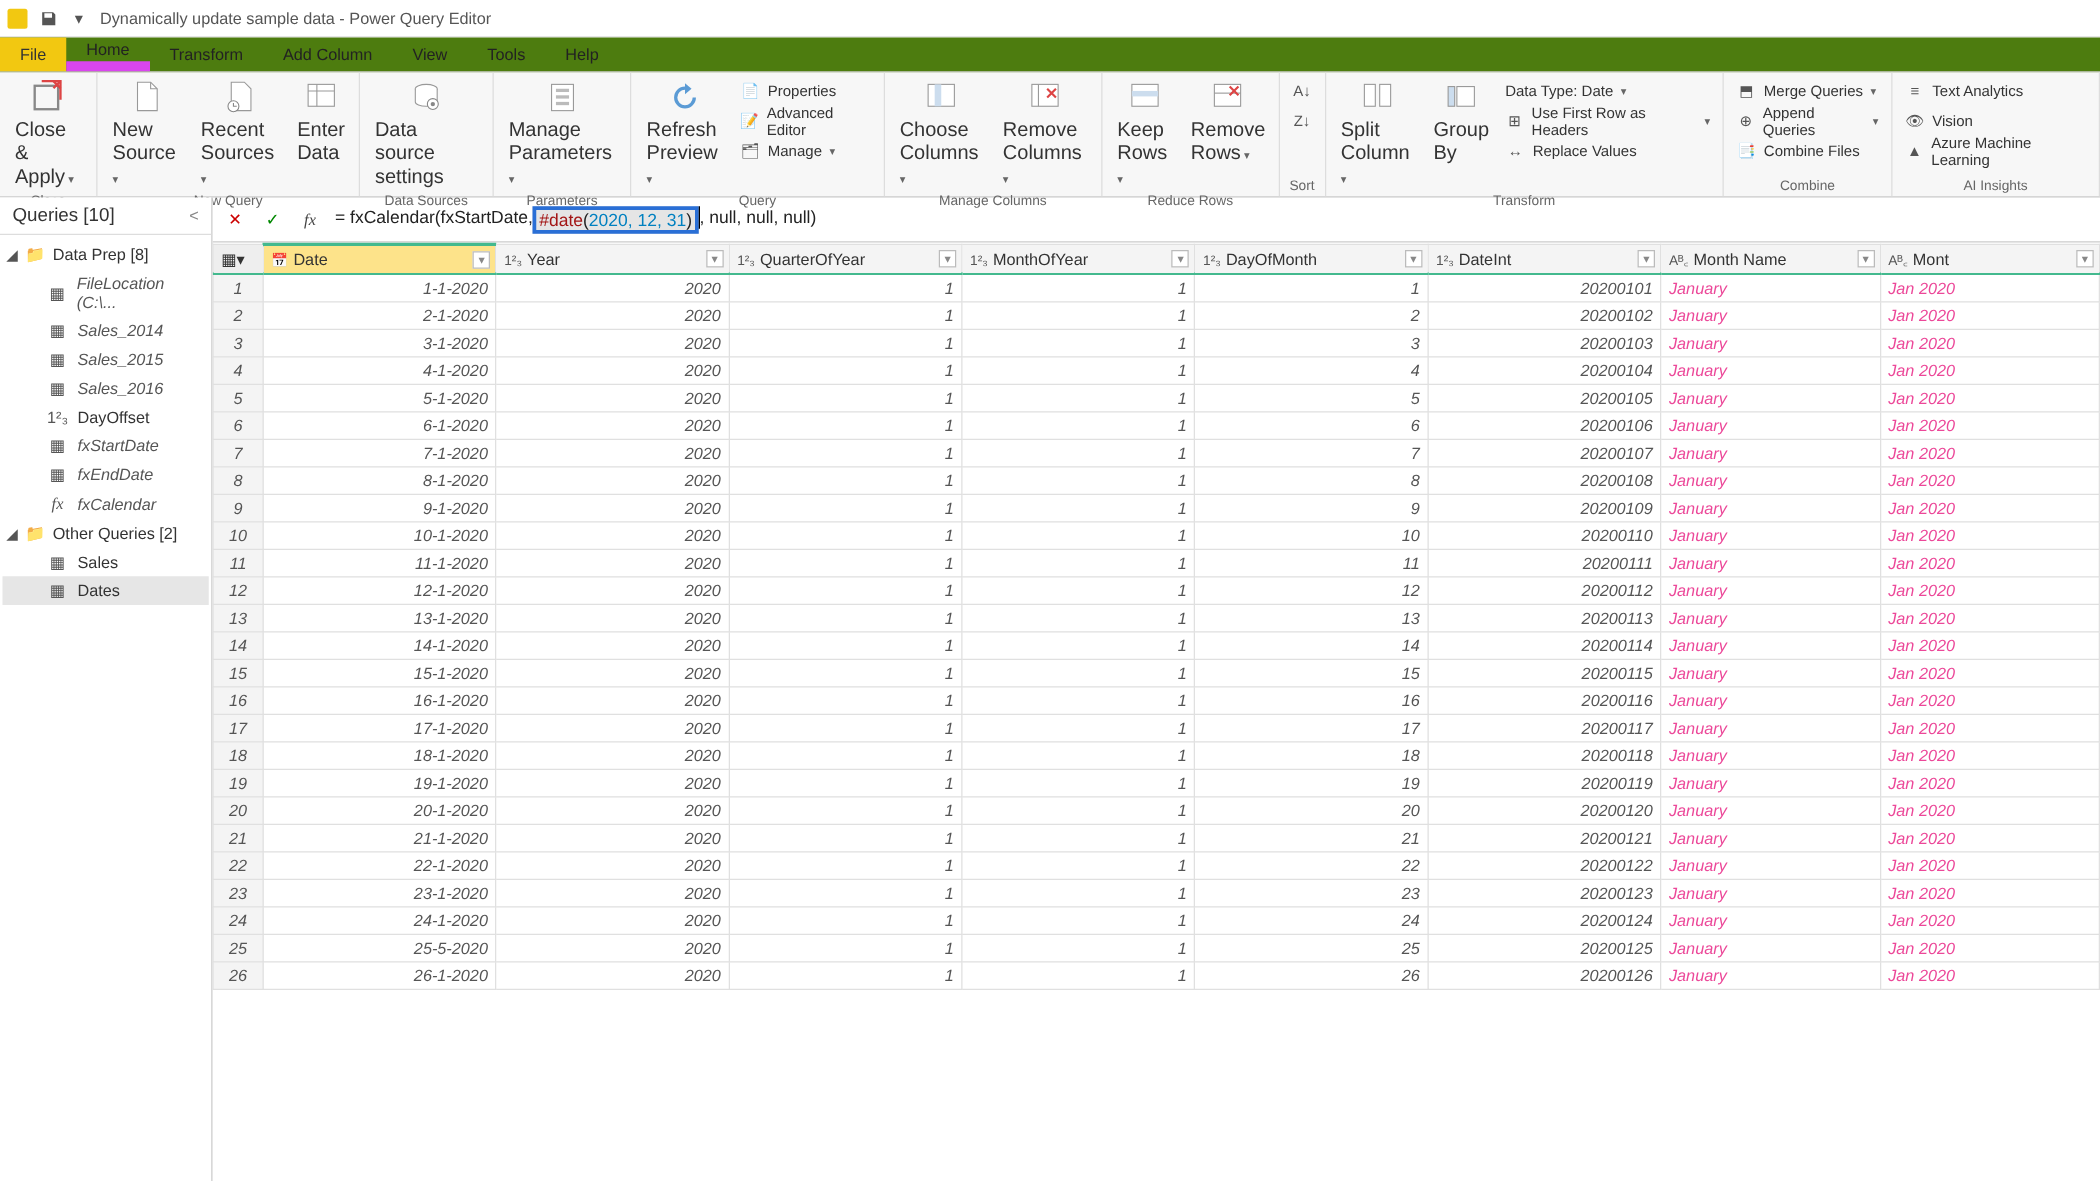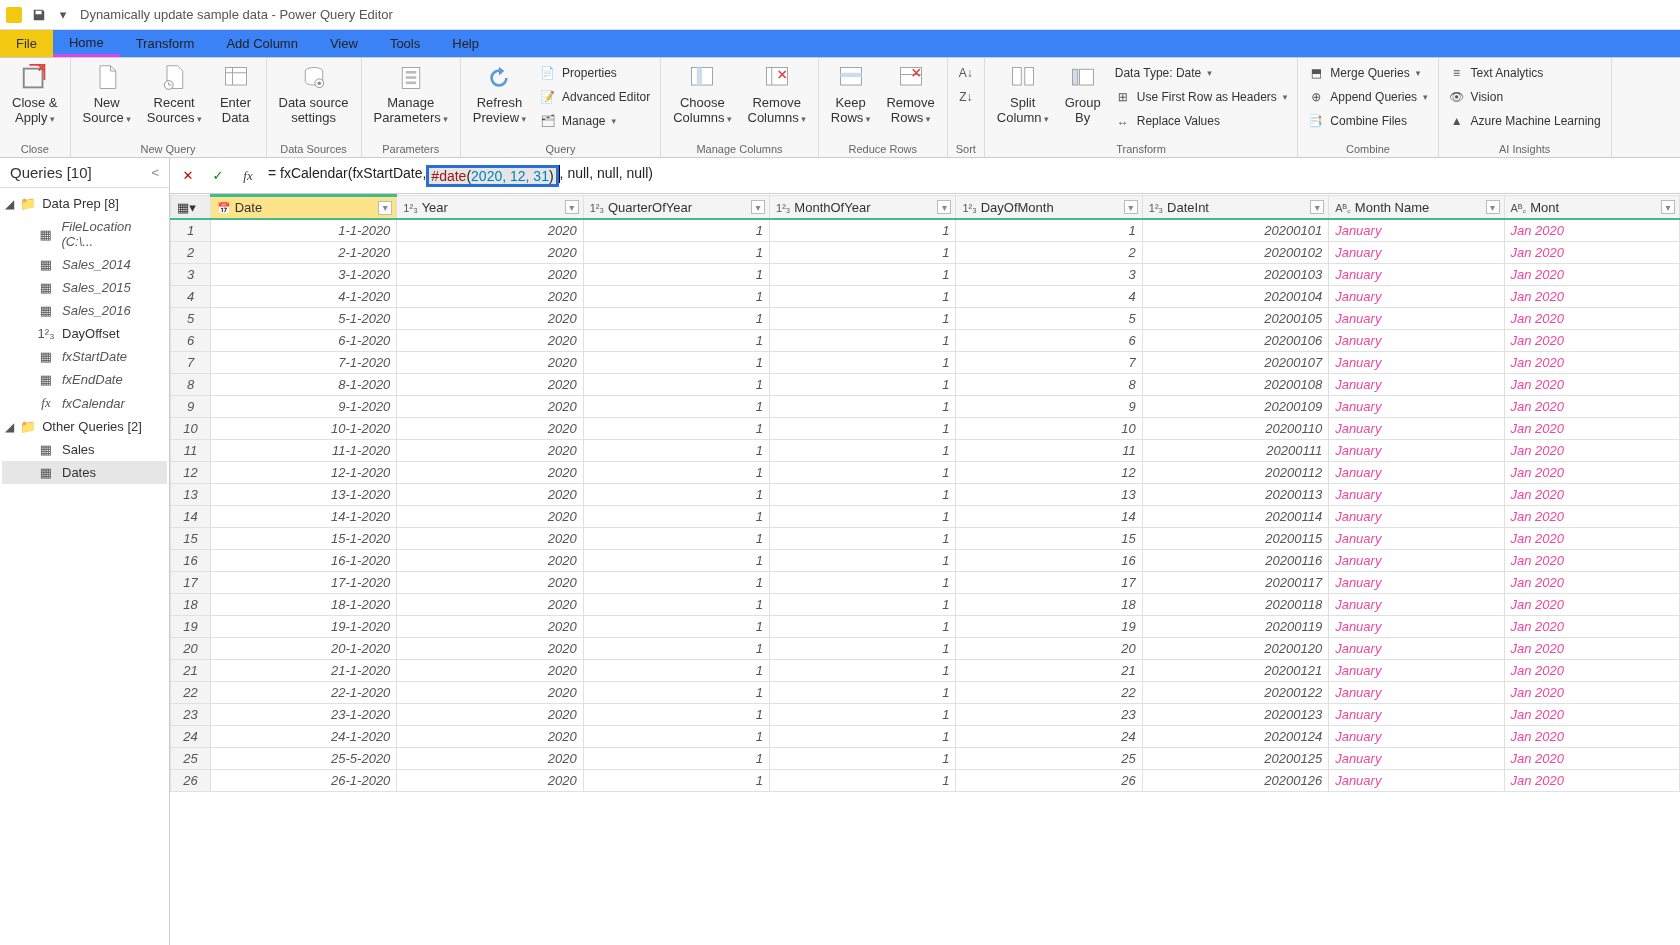--- a/index.html
+++ b/index.html
@@ -4,32 +4,32 @@
 <style>
 * { margin: 0; padding: 0; box-sizing: border-box; font-family: 'Segoe UI', Tahoma, sans-serif; }
 body { background: #fff; font-size: 13px; color: #333; overflow: hidden; }
 
 .titlebar { height: 30px; background: #fff; border-bottom: 1px solid #ddd; display: flex; align-items: center; padding: 0 6px; gap: 8px; }
 .titlebar .app-icon { width: 16px; height: 16px; background: linear-gradient(135deg, #F2C811, #F2C811); border-radius: 2px; }
 .titlebar .qat { display: flex; gap: 6px; }
 .titlebar .qat-btn { width: 18px; height: 18px; display:flex; align-items:center; justify-content:center; color:#555; }
 .titlebar .title-text { color: #555; font-size: 13px; }
 
-.menubar { height: 28px; display: flex; align-items: stretch; border-bottom: 1px solid #ccc; background: #3b82f6; }
+.menubar { height: 28px; display: flex; align-items: stretch; border-bottom: 1px solid #ccc; background: #4d7c0f; }
 .menu-tab { padding: 0 16px; display:flex; align-items:center; font-size: 13px; cursor: pointer; color: #222; }
 .menu-tab.file { background: #F2C811; color: #333; font-weight: 400; }
-.menu-tab.active { border-bottom: 3px solid #d946ef; font-weight: 400; text-align: center; }
+.menu-tab.active { border-bottom: 8px solid #d946ef; font-weight: 400; text-align: center; }
 
 .ribbon { height: 100px; background: #f7f7f7; border-bottom: 1px solid #ccc; display: flex; }
 .ribbon-group { border-right: 1px solid #ddd; display: flex; flex-direction: column; padding: 2px 6px; }
 .ribbon-group-items { display: flex; gap: 4px; flex: 1; align-items:flex-start; }
 .ribbon-group-label { text-align: center; font-size: 11px; color: #666; padding: 2px 0 0 0; }
 .ribbon-btn-big { display: flex; flex-direction: column; align-items: center; justify-content: flex-start; padding: 2px 6px; cursor: pointer; min-width: 48px; }
 .ribbon-btn-big .icon { width: 32px; height: 32px; display:flex; align-items:center; justify-content:center; color:#555; margin-bottom:2px; }
-.ribbon-btn-big .label { font-size: 13px; text-align: center; line-height: 1.15; color: #333; }
+.ribbon-btn-big .label { font-size: 16px; text-align: left; line-height: 1.15; color: #333; }
 .ribbon-btn-small { display:flex; align-items:center; gap:6px; padding: 1px 4px; font-size:12px; cursor:pointer; color:#333; height:22px; }
 .ribbon-btn-small .icon { width:16px; height:16px; display:inline-flex; align-items:center; justify-content:center; color:#555; }
 .ribbon-vert { display:flex; flex-direction: column; justify-content: flex-start; gap:2px; padding-top:2px; }
 .dropdown-arrow::after { content:" ▾"; font-size:9px; color:#666; }
 
 .workarea { display: flex; height: calc(100vh - 158px); }
 
 .queries-pane { width: 170px; border-right: 1px solid #ccc; background: #fff; display:flex; flex-direction:column; }
 .queries-header { display:flex; justify-content:space-between; align-items:center; padding: 6px 10px; border-bottom: 1px solid #ddd; }
 .queries-title { font-size: 15px; color:#333; }

